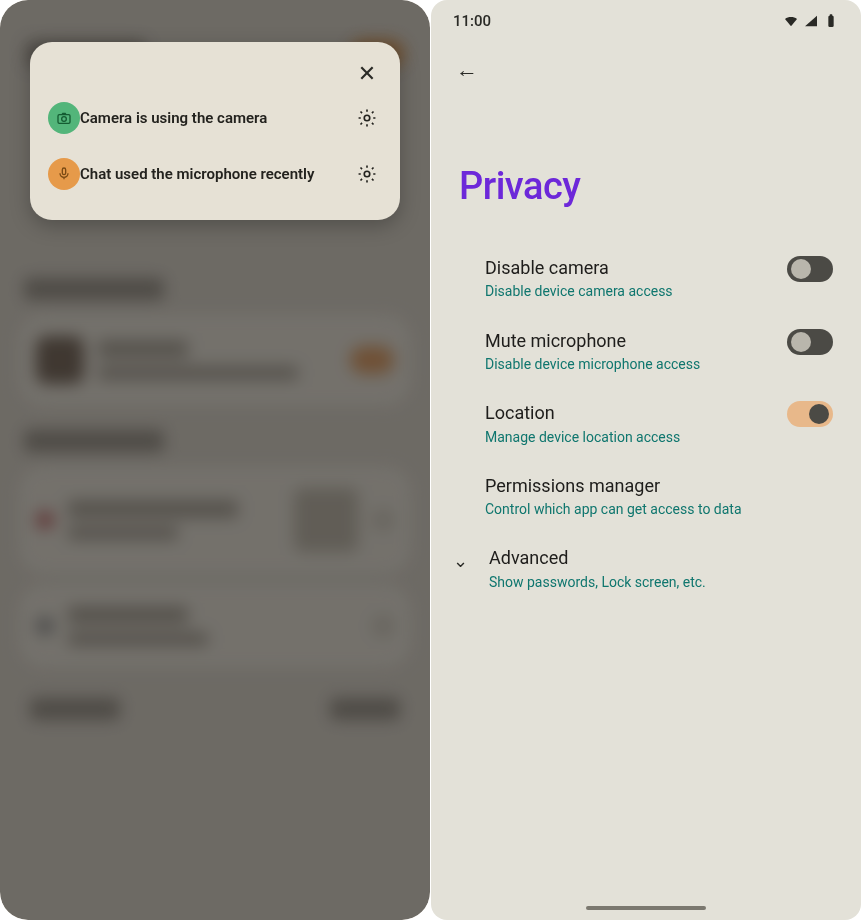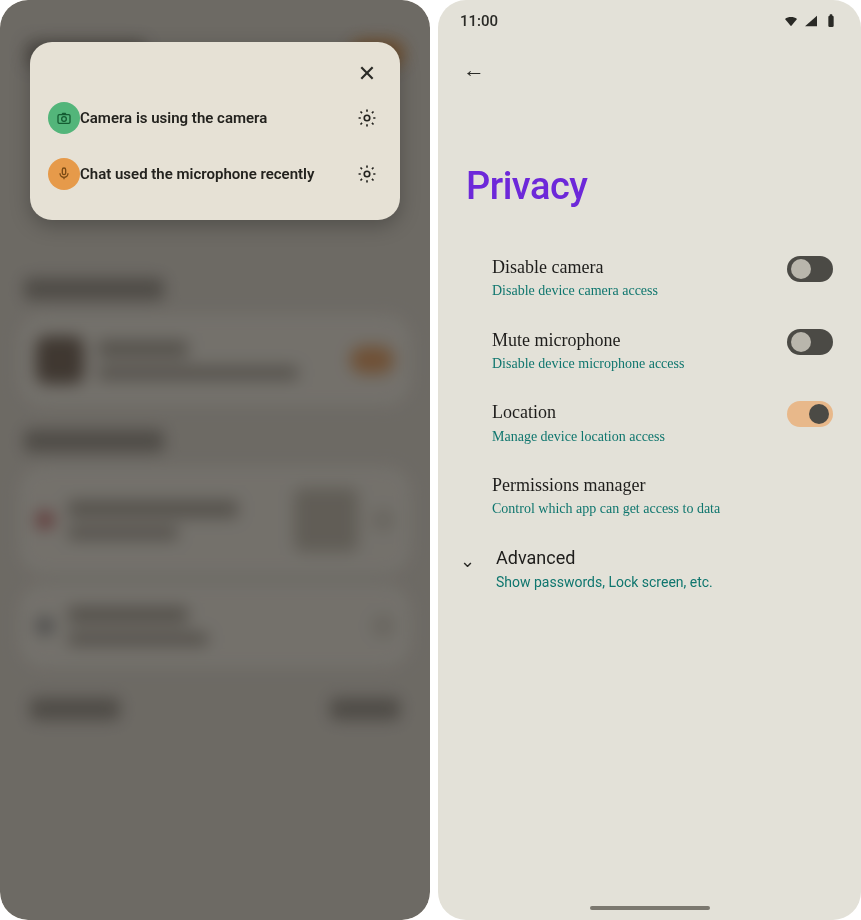--- a/index.html
+++ b/index.html
@@ -17,22 +17,22 @@
     overflow: hidden;
   }
   .phone-left {
     width: 430px;
     border-radius: 28px;
     background: #d9d2c6;
   }
   .phone-right {
     flex: 1;
     background: #e3e1d8;
-    margin-left: 8px;
-    border-radius: 28px;
+    margin-left: 1px;
+    border-radius: 16px;
   }
 
   
   .left-bg {
     position: absolute;
     inset: 0;
     filter: blur(8px);
     padding: 30px 18px;
     opacity: 0.9;
   }
@@ -125,21 +125,21 @@
   .back-row { padding: 18px 20px; }
   .back-btn { width:32px; height:32px; display:flex; align-items:center; justify-content:center; cursor:pointer; font-size:22px; color:#2a2a26;}
   .page-title {
     font-size: 38px;
     font-weight: 500;
     color:#6d28d9;
     padding: 60px 28px 48px;
     letter-spacing: -0.5px;
   }
   .settings-list { padding: 0 28px 0 54px; display:flex; flex-direction:column; gap: 28px; }
-  .setting-row { display:flex; align-items:flex-start; gap: 18px; cursor:pointer;font-family:Liberation Serif, serif; }
+  .setting-row { display:flex; align-items:flex-start; gap: 18px; cursor:pointer; }
   .setting-text { flex:1; }
   .setting-title { font-size:18px; color:#1e1d1b; font-weight:400; line-height:1.3; }
   .setting-sub { font-size:14px; color:#0f766e; margin-top:3px; line-height:1.3; }
   .toggle {
     width: 46px; height:26px; border-radius:14px; position:relative; flex-shrink:0;
     cursor:pointer;
   }
   .toggle .knob {
     width:20px; height:20px; border-radius:50%;
     position:absolute; top:3px;

